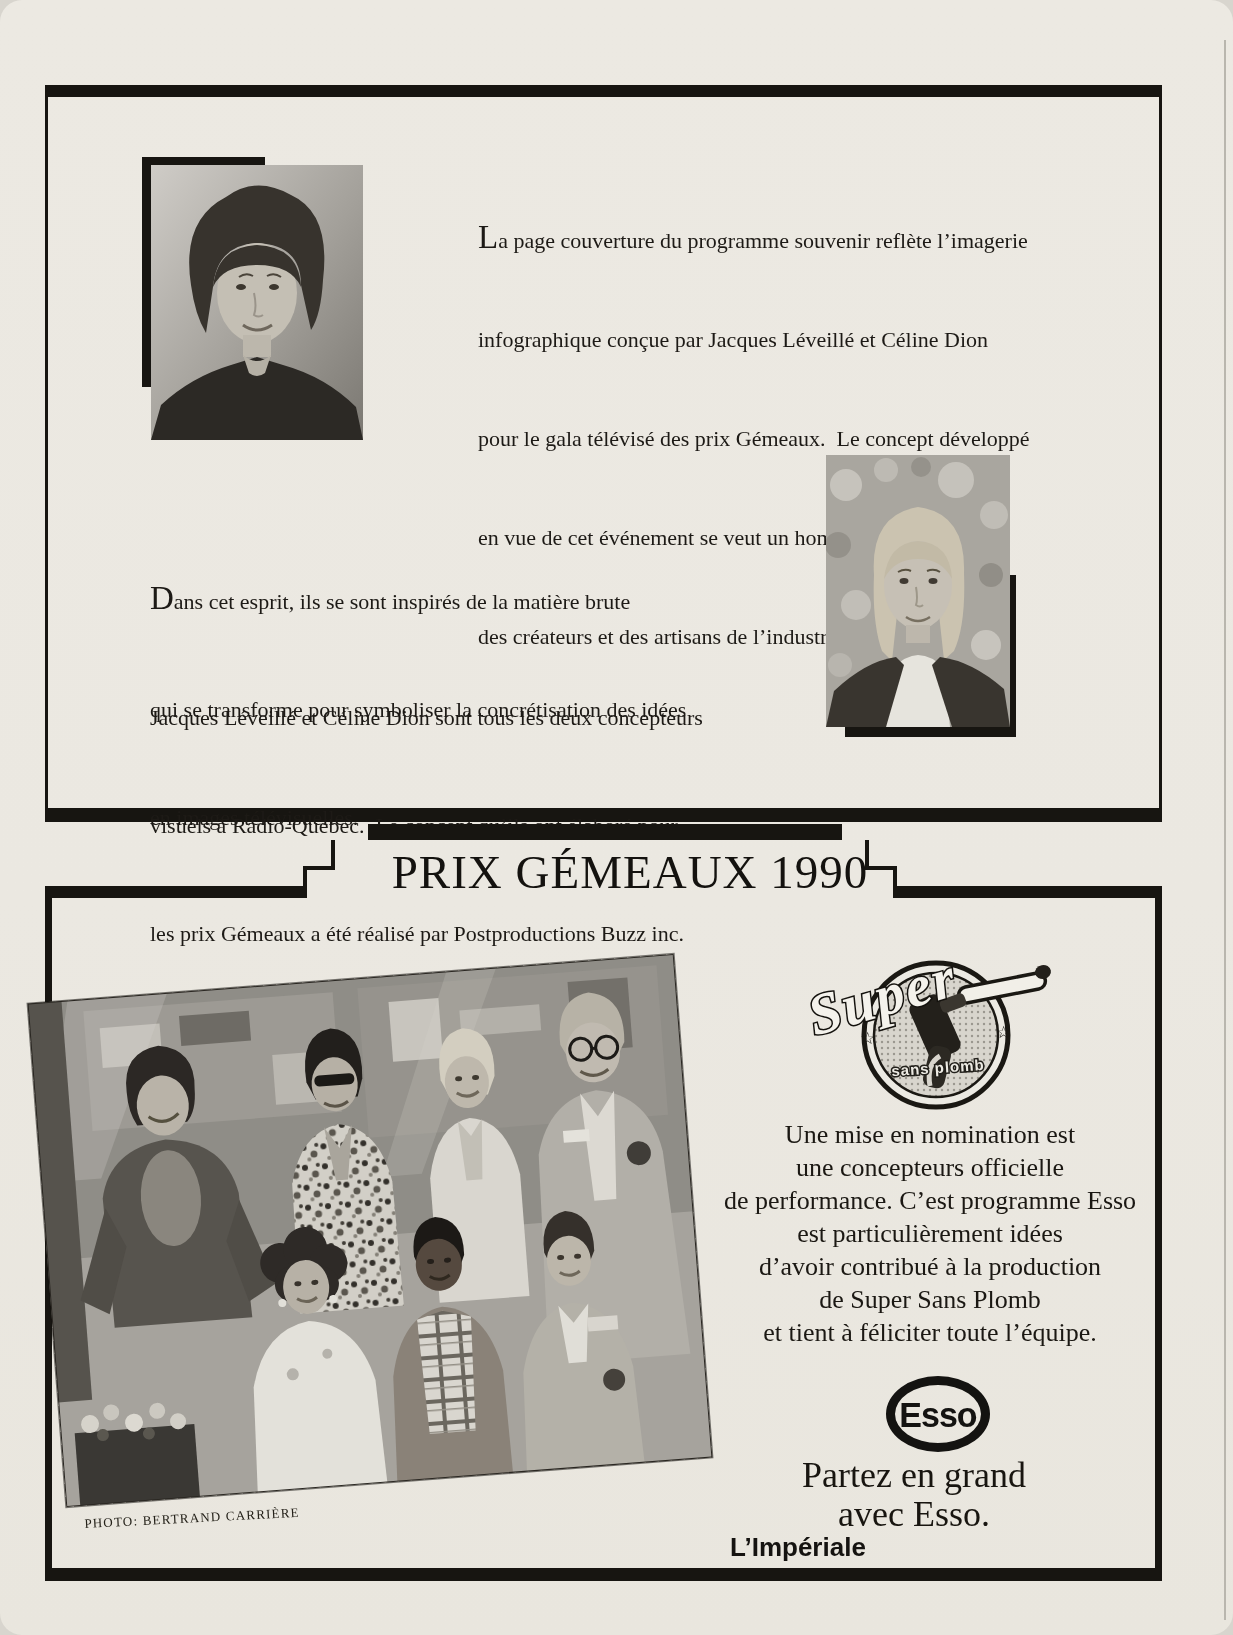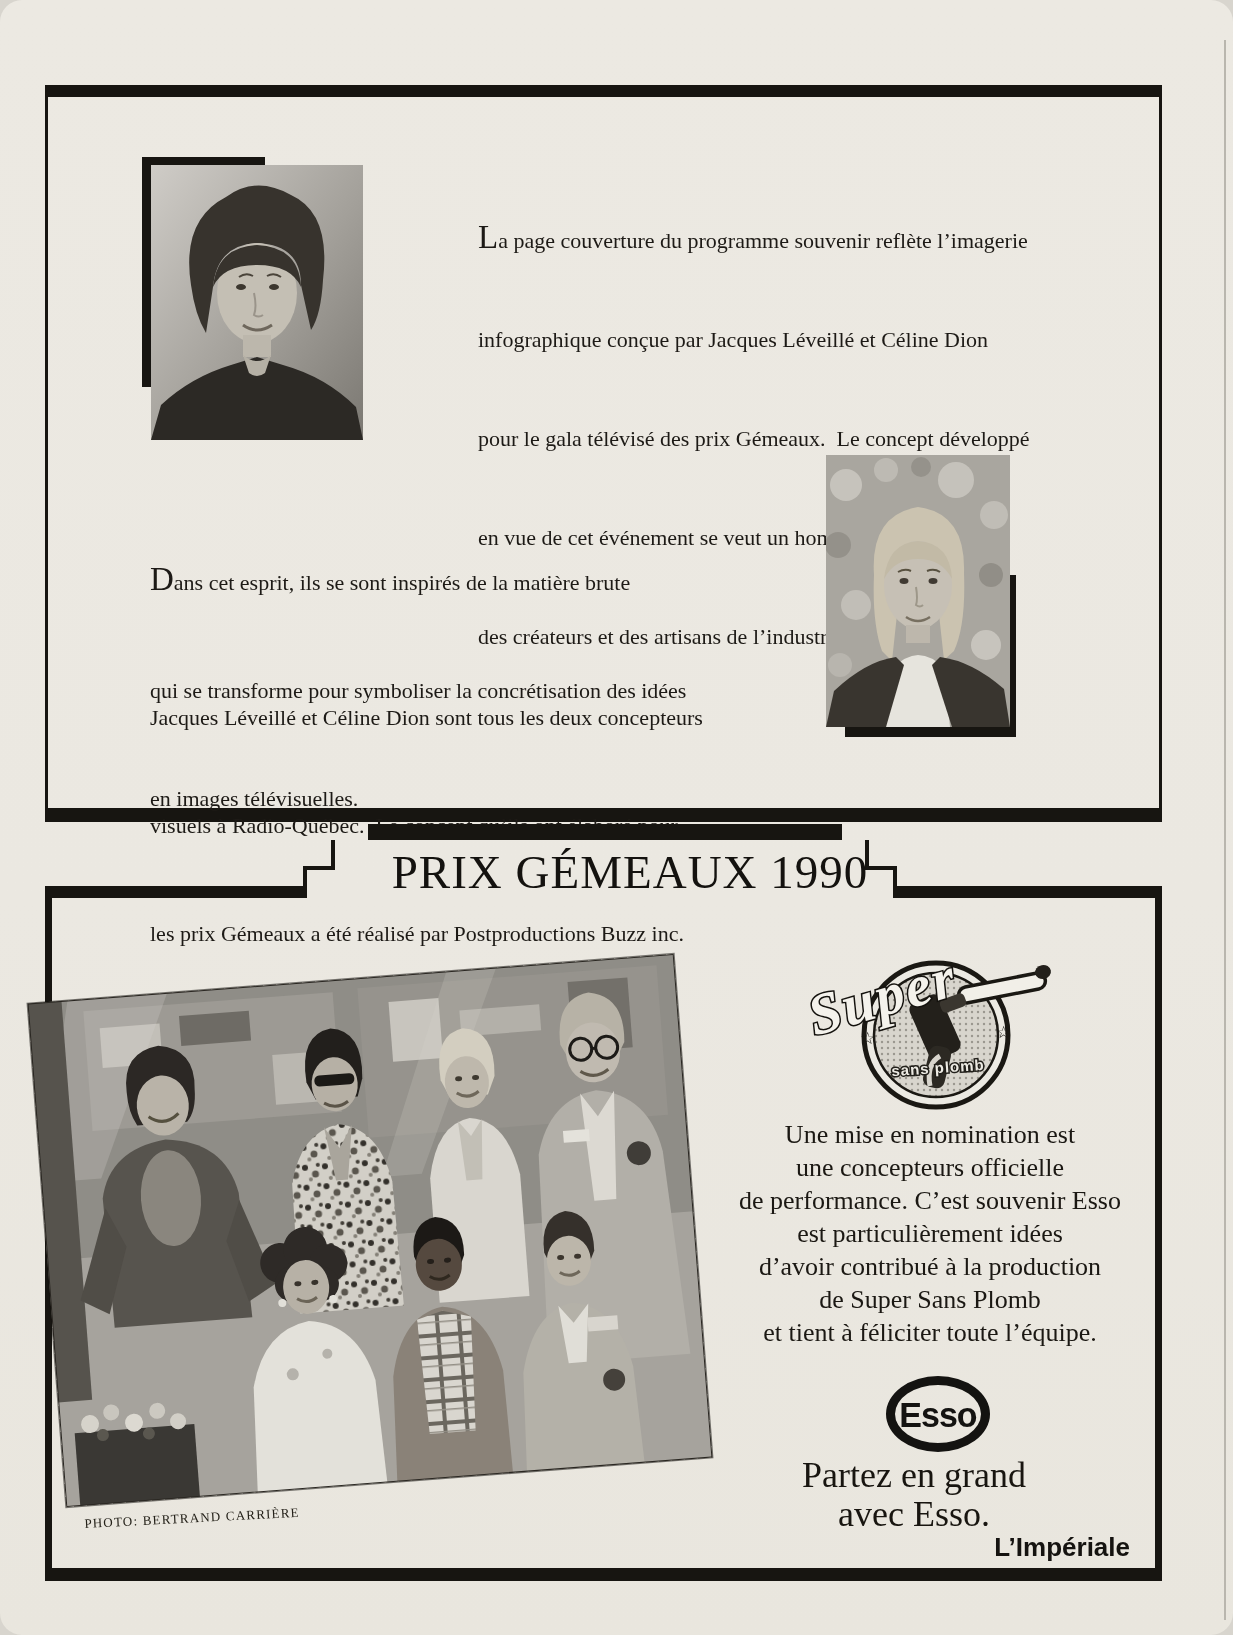--- a/index.html
+++ b/index.html
@@ -10,21 +10,21 @@
   .ink{background:#171511;}
 
   
   .top-box{left:45px;top:85px;width:1117px;height:737px;box-sizing:border-box;
            border-top:12px solid #171511;border-bottom:14px solid #171511;
            border-left:3px solid #171511;border-right:3px solid #171511;}
 
   .para{white-space:pre;font-size:22px;color:#1d1a16;}
   .para .line{white-space:pre;}
   .p1{left:478px;top:158px;line-height:33px;}
-  .p2{left:150px;top:493px;line-height:36px;}
+  .p2{left:150px;top:512px;line-height:36px;}
   .p3{left:150px;top:628px;line-height:36px;}
   .lead{font-size:33px;line-height:20px;font-weight:500;}
 
   .photo{overflow:hidden;}
   .photo svg{display:block;}
 
   
   .bottom-box{left:45px;top:886px;width:1117px;height:695px;box-sizing:border-box;
               border-left:7px solid #171511;border-right:7px solid #171511;
               border-bottom:13px solid #171511;}
@@ -45,21 +45,21 @@
 
   .esso-oval{left:886px;top:1376px;width:104px;height:76px;box-sizing:border-box;
              border:9px solid #141311;border-radius:50%;
              display:flex;align-items:center;justify-content:center;}
   .esso-word{font-family:"Liberation Sans",sans-serif;font-weight:700;
              font-size:34px;letter-spacing:-1px;color:#141311;transform:scaleY(1.05);}
 
   .tagline{left:714px;top:1456px;width:400px;text-align:center;
            font-size:36px;line-height:39px;color:#181510;}
   .tagline .line{white-space:pre;}
-  .imperial{left:730px;top:1532px;width:400px;text-align:right;
+  .imperial{left:730px;top:1532px;width:400px;text-align:left;
             font-family:"Liberation Sans",sans-serif;font-weight:700;
             font-size:26px;letter-spacing:0px;color:#151310;}
 
   .edge-line{left:1224px;top:40px;width:2px;height:1580px;background:#b9b6ae;}
 </style>
 </head>
 <body>
 
 <div class="page">
 
@@ -305,21 +305,21 @@
     </g>
     <text x="99" y="135" font-family="Liberation Sans, sans-serif" font-size="15" font-weight="700" letter-spacing="1" fill="#edebe4" stroke="#22201b" stroke-width="3" paint-order="stroke" transform="rotate(-4 146 97)">sans plomb</text>
     <text x="70" y="106" font-size="17" fill="#1a1813">☆</text>
     <text x="206" y="100" font-size="17" fill="#1a1813">☆</text>
     <text x="18" y="70" font-family="Liberation Serif, serif" font-style="italic" font-weight="700" font-size="58" fill="#f4f2ec" stroke="#14120e" stroke-width="3" paint-order="stroke" letter-spacing="2" transform="rotate(-16 120 60)">Super</text>
   </svg>
 
   <div class="abs ad-text">
     <div class="line">Une mise en nomination est</div>
     <div class="line">une concepteurs officielle</div>
-    <div class="line">de performance. C’est souvenir Esso</div>
+    <div class="line">de performance. C’est programme Esso</div>
     <div class="line">est particulièrement idées</div>
     <div class="line">d’avoir contribué à la production</div>
     <div class="line">de Super Sans Plomb</div>
     <div class="line">et tient à féliciter toute l’équipe.</div>
   </div>
 
   <div class="abs esso-oval">
     <span class="esso-word">Esso</span>
   </div>
 

